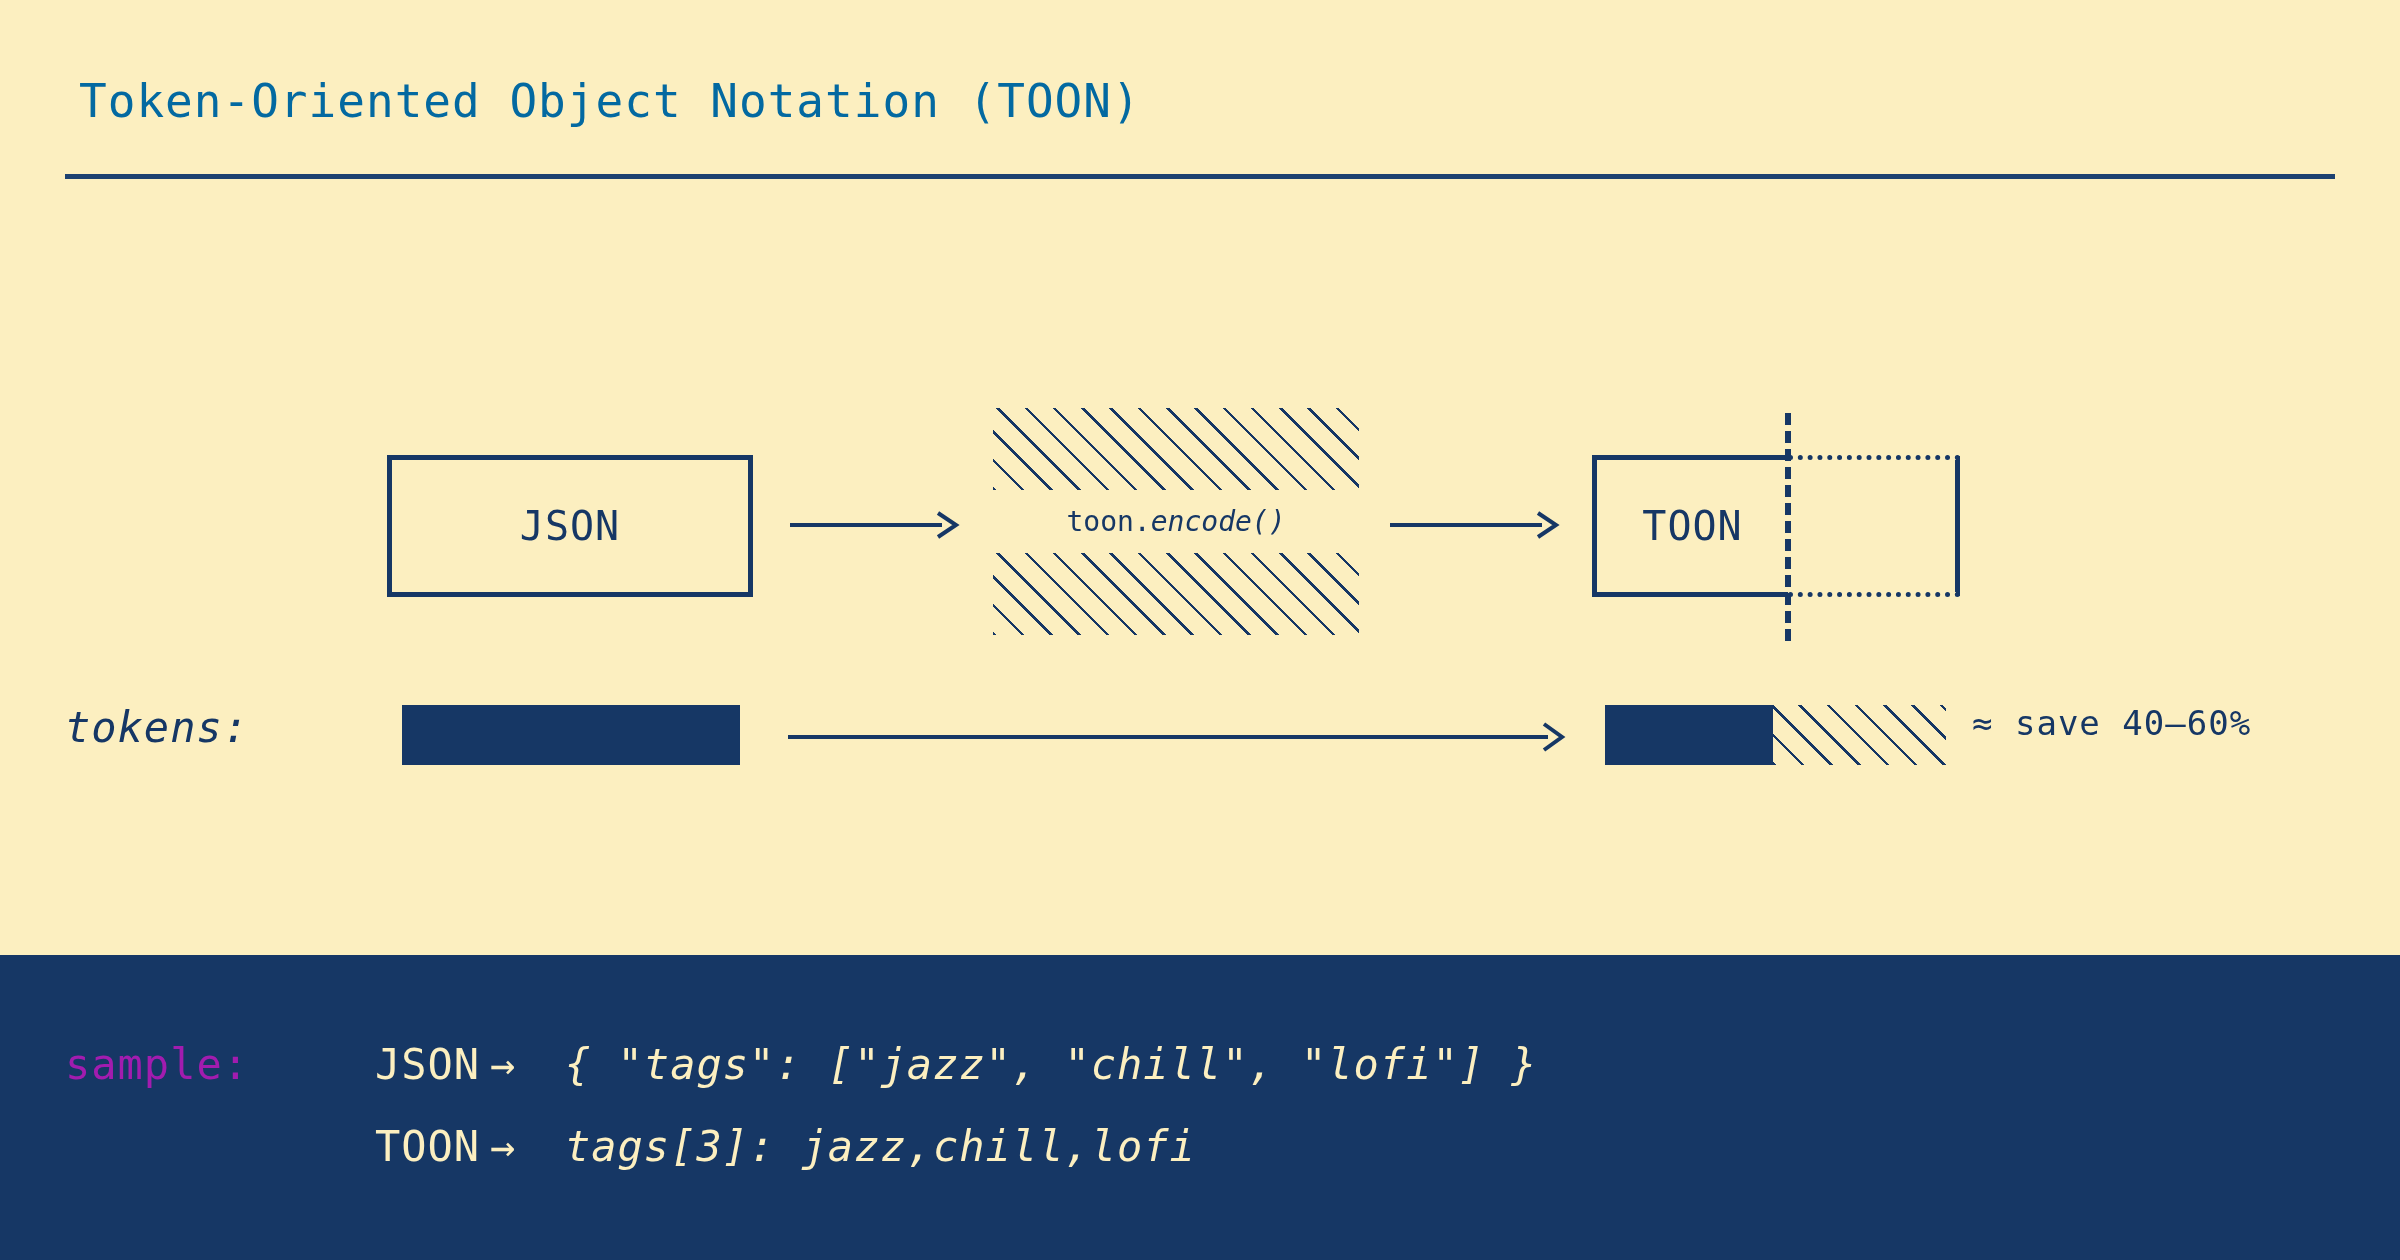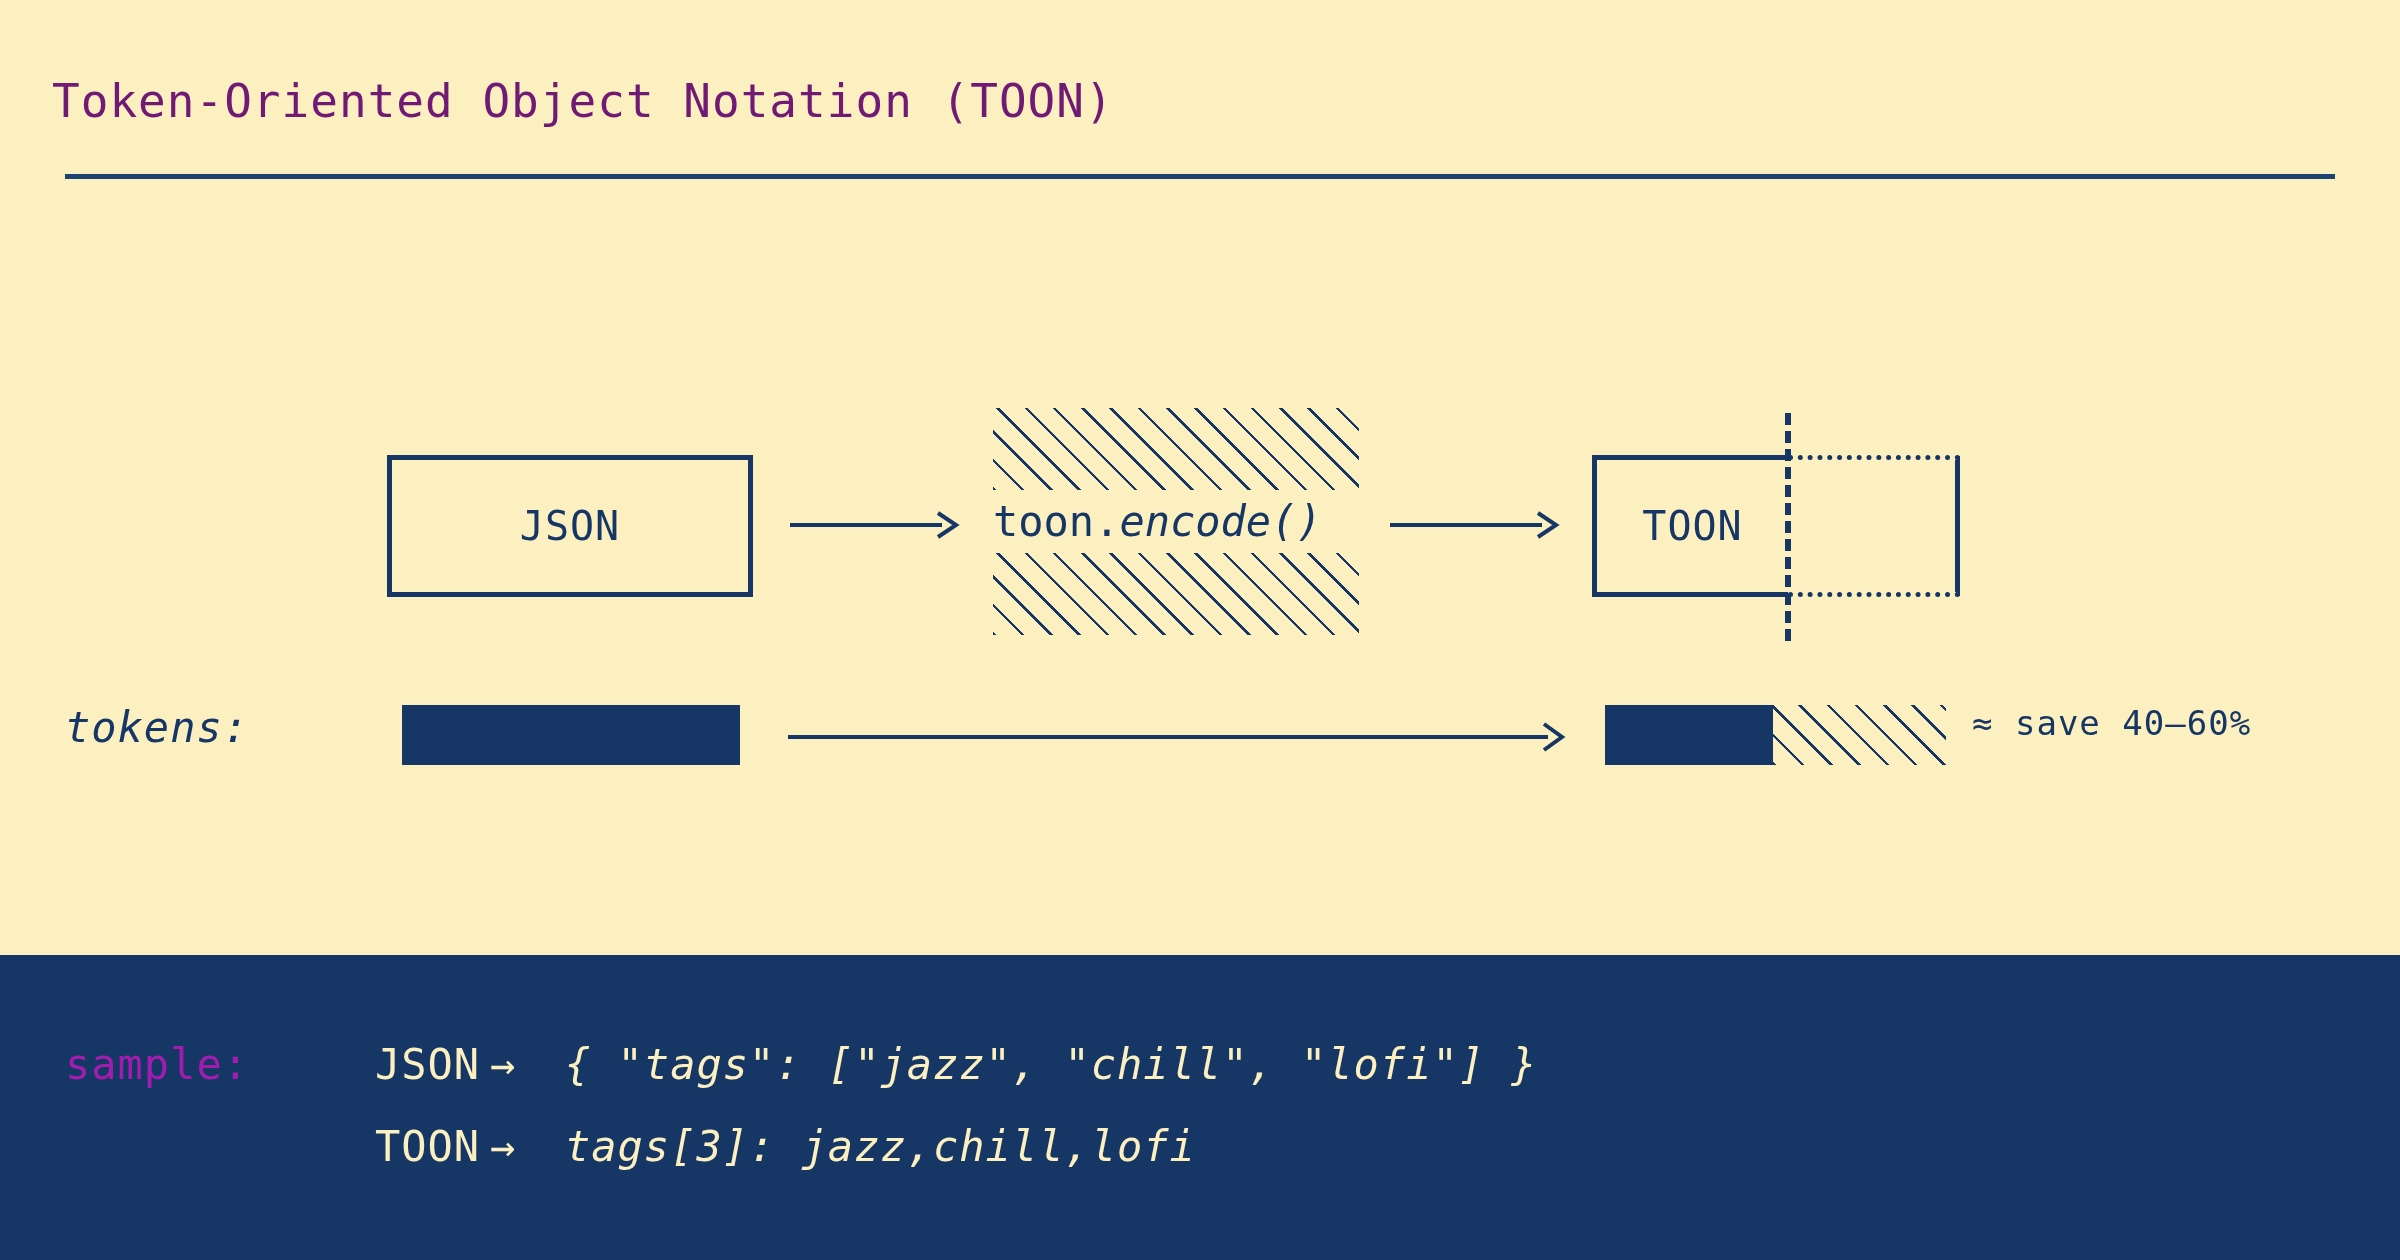--- a/index.html
+++ b/index.html
@@ -13,27 +13,27 @@
     height: 1260px;
     background: #fcefc0;
     overflow: hidden;
     font-family: "DejaVu Sans Mono", "Liberation Mono", monospace;
     color: #163765;
   }
 
   
   #title {
     position: absolute;
-    left: 52px;
+    left: 79px;
     top: 74px;
     font-size: 46px;
     letter-spacing: 1px;
     white-space: nowrap;
     font-family: "DejaVu Sans Mono", "Liberation Mono", monospace;
-    color: #701a75;
+    color: #0369a1;
   }
   #title-rule {
     position: absolute;
     left: 65px;
     top: 174px;
     width: 2270px;
     height: 5px;
     background: #1d4170;
   }
 
@@ -71,22 +71,22 @@
   #hatch-top  { left: 993px; top: 408px; width: 366px; height: 82px; }
   #hatch-bot  { left: 993px; top: 553px; width: 366px; height: 82px; }
 
   #encode-label {
     position: absolute;
     left: 993px;
     top: 492px;
     width: 366px;
     height: 60px;
     line-height: 60px;
-    font-size: 42px;
-    text-align: left;
+    font-size: 28px;
+    text-align: center;
     white-space: nowrap;
   }
   #encode-label .em { font-style: italic; }
 
   
   #toon-box {
     position: absolute;
     left: 1592px;
     top: 455px;
     width: 196px;

